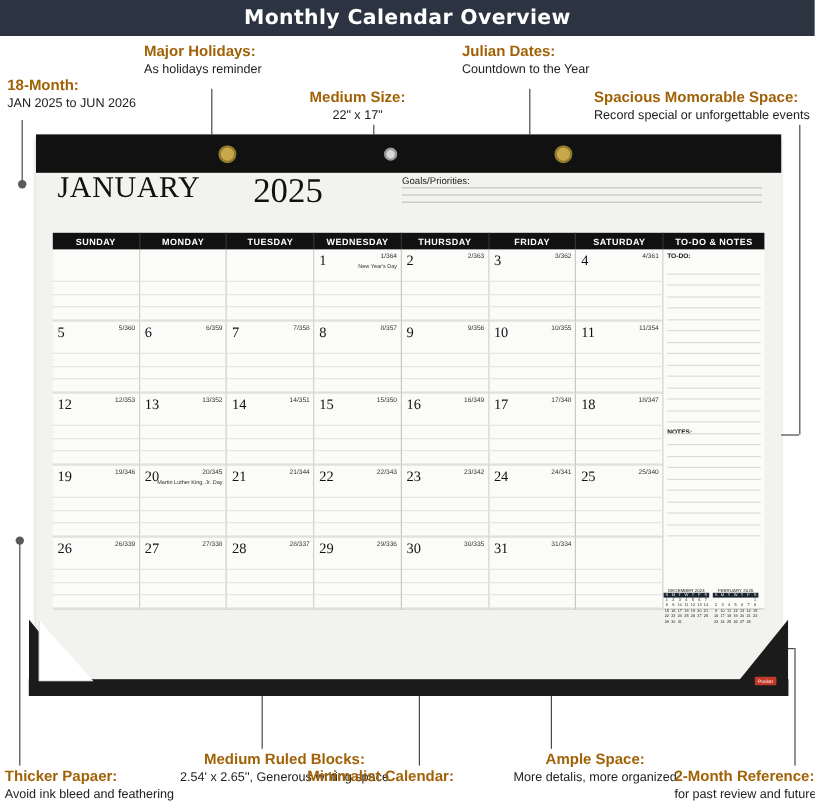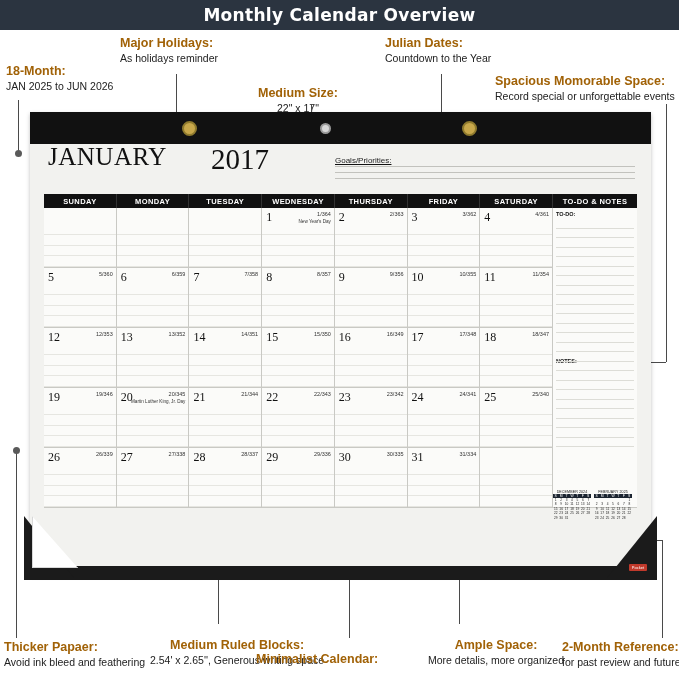--- a/index.html
+++ b/index.html
@@ -20,21 +20,21 @@
   }
   .titlebar .t {
     font-size:17px; font-weight:bold; letter-spacing:.3px;
     font-family:"DejaVu Sans", sans-serif;
   }
 
   
   .ann { position:absolute; }
   .ann .h { font-size:12.5px; font-weight:bold; color:#a16207; line-height:1.25; white-space:nowrap;}
   .ann .s { font-size:10.5px; color:#222; line-height:1.3; white-space:nowrap;}
-  .ann.center { text-align:center;margin-top:12px; }
+  .ann.center { text-align:center; }
   .ann.center .h, .ann.center .s { white-space:nowrap; }
 
   .leader { position:absolute; background:#4a4a4a; }
   .leader.v { width:1px; }
   .leader.h { height:1px; }
   .dot { position:absolute; width:7px; height:7px; border-radius:50%; background:#5a5a5a; }
 
   
   #poster {
     position:absolute; left:30px; top:112px; width:621px; height:462px;
@@ -56,21 +56,21 @@
   .monthrow { position:absolute; left:0; top:32px; width:621px; height:36px; }
   .monthname {
     position:absolute; left:18px; top:-1px;
     font-family:"Liberation Serif", serif; font-size:25px; letter-spacing:.5px; color:#111;
   }
   .monthyear {
     position:absolute; left:181px; top:-1px;
     font-family:"Liberation Serif", serif; font-size:29px; color:#111;
   }
   .goals {
-    position:absolute; left:305px; top:12px; width:300px;text-decoration:underline;
+    position:absolute; left:305px; top:2px; width:300px;
   }
   .goals .gl { font-size:8px; color:#222; margin-bottom:1px; }
   .goals .line { height:1px; background:#c2c2bd; margin-bottom:5px; }
 
   .dowbar {
     position:absolute; left:14px; top:82px; width:593px; height:14px;
     background:#111; display:flex;
   }
   .dow {
     color:#fff; font-size:7.5px; font-weight:bold; letter-spacing:.4px;
@@ -215,21 +215,21 @@
 <div id="poster">
 
   <div class="hangbar">
     <div class="grommet g1"></div>
     <div class="grommet gmid"></div>
     <div class="grommet g2"></div>
   </div>
 
   <div class="monthrow">
     <div class="monthname">JANUARY</div>
-    <div class="monthyear">2017</div>
+    <div class="monthyear">2025</div>
     <div class="goals">
       <div class="gl">Goals/Priorities:</div>
       <div class="line"></div>
       <div class="line"></div>
       <div class="line"></div>
     </div>
   </div>
 
   <div class="dowbar" id="dowbar">
       <div class="dow">SUNDAY</div>

